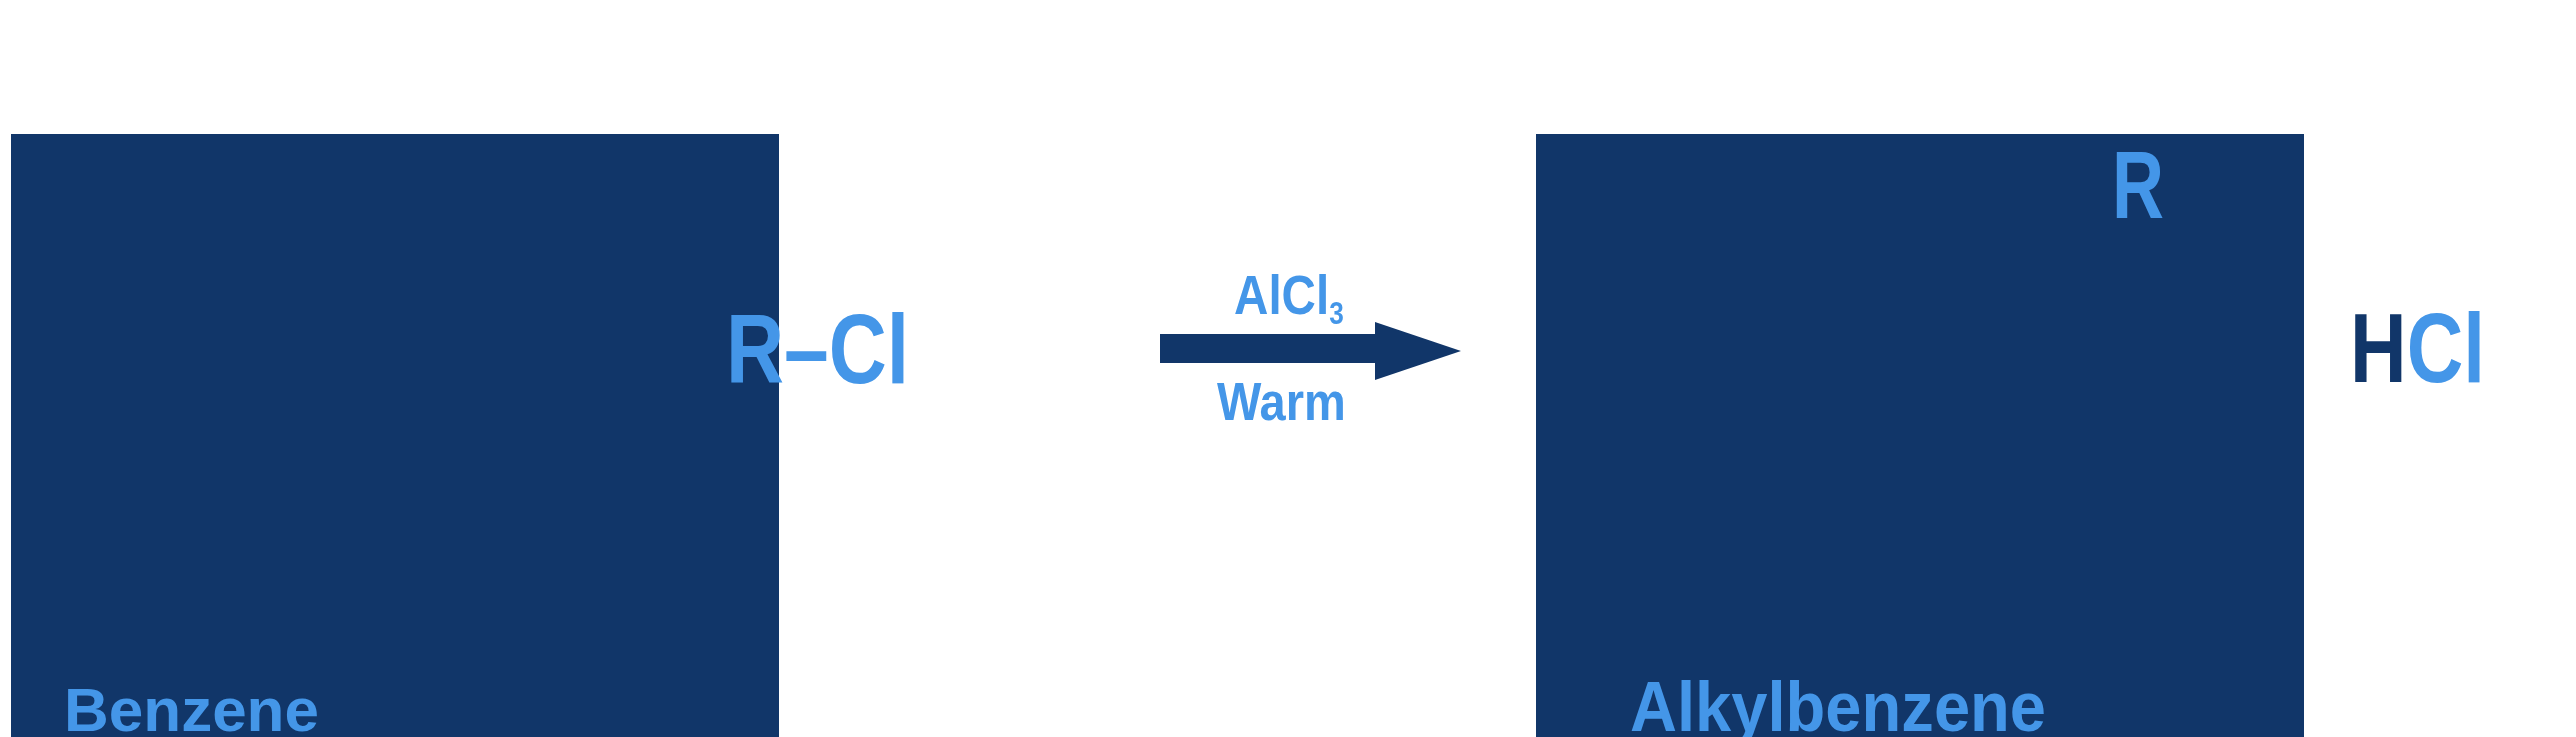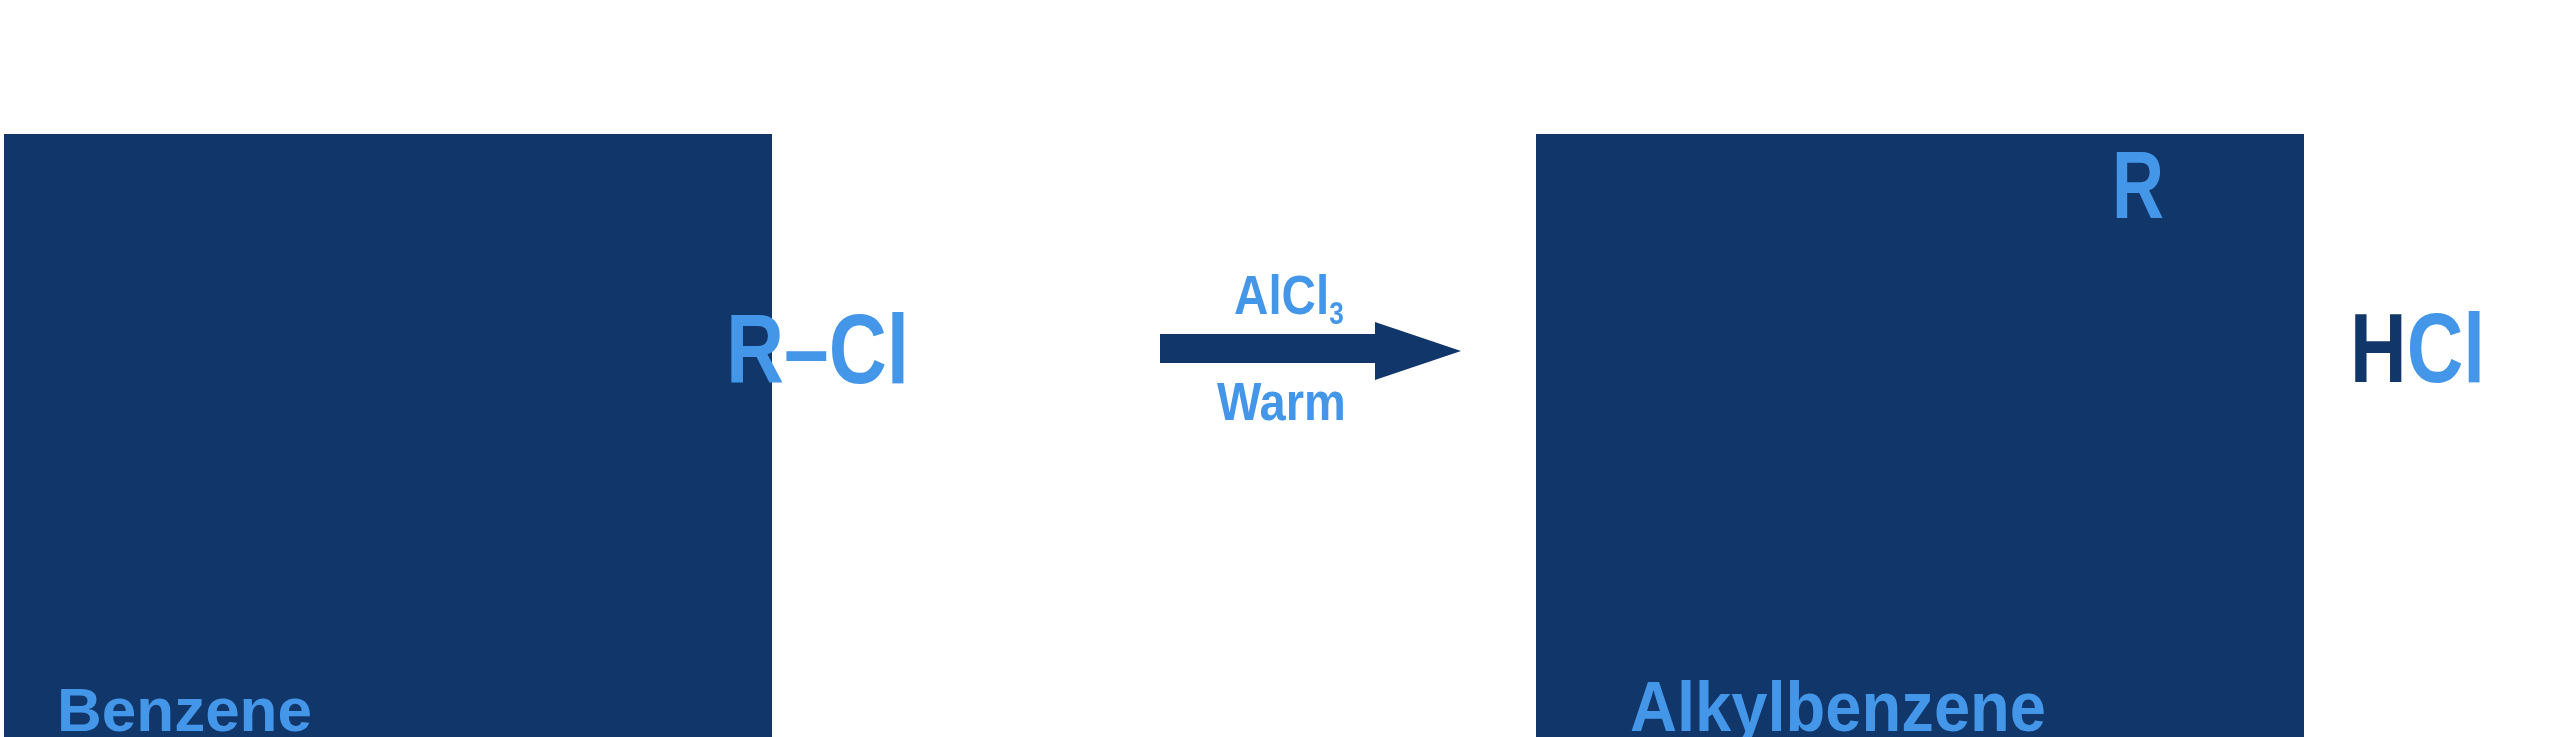--- a/index.html
+++ b/index.html
@@ -12,21 +12,21 @@
     font-family: "Liberation Sans", "DejaVu Sans", sans-serif;
     font-weight: 700;
   }
   .box {
     position: absolute;
     top: 134px;
     width: 768px;
     height: 604px;
     background: #113669;
   }
-  #box-benzene { left: 4px; }
+  #box-benzene { left: 11px; }
   #box-alkylbenzene { left: 1536px; }
 
   .box-label {
     position: absolute;
     color: #4496e8;
     line-height: 1;
     white-space: nowrap;
     transform-origin: left top;
   }
   #benzene-label {

